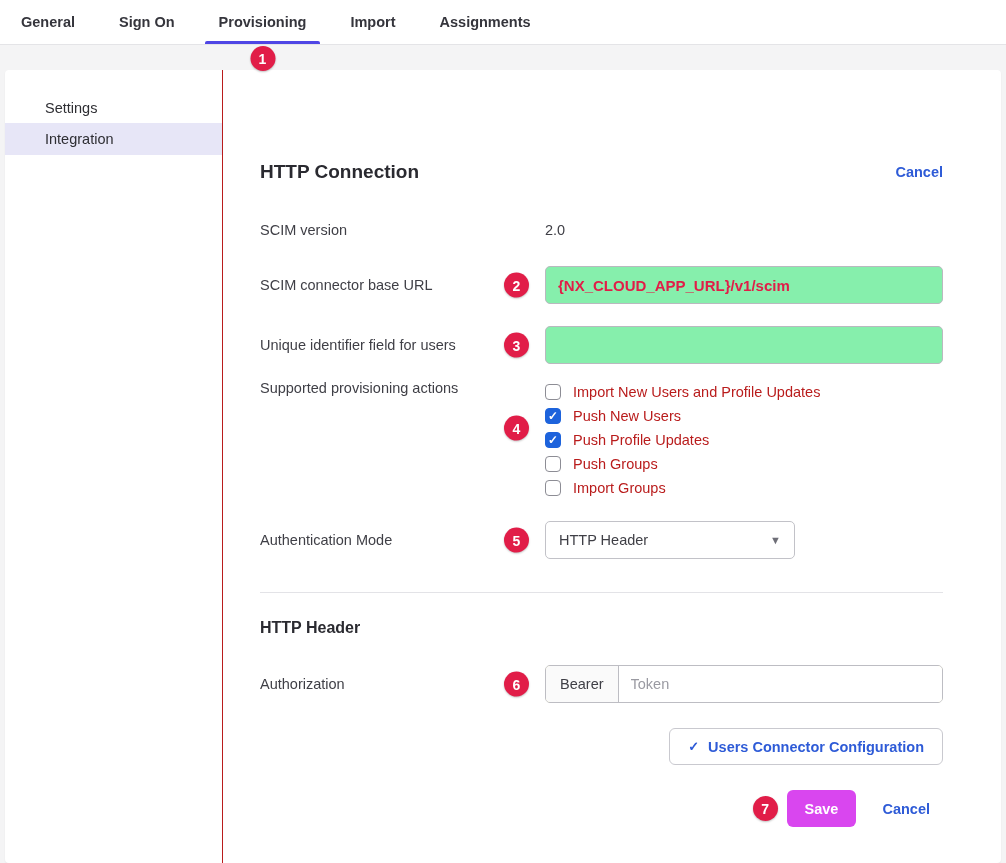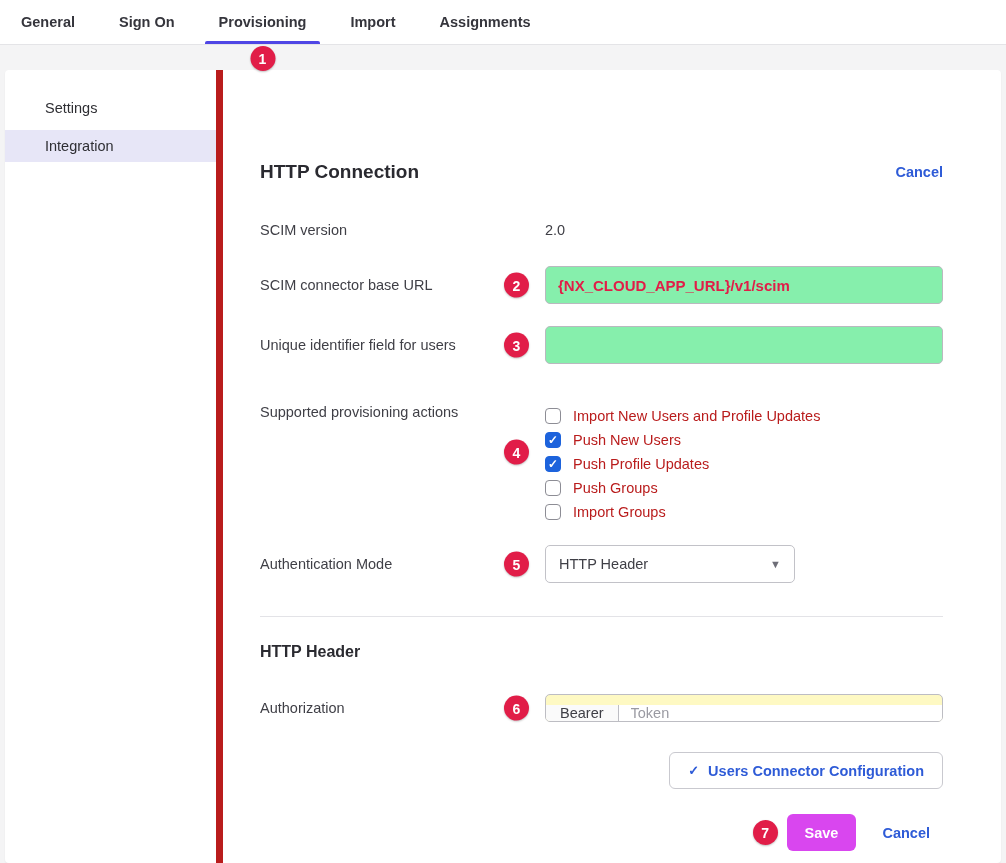--- a/index.html
+++ b/index.html
@@ -68,32 +68,32 @@
     height: 793px;
     display: flex;
     overflow: hidden;
     box-shadow: 0 1px 2px rgba(0,0,0,.05);
   }
 
   
   .sidebar {
     width: 218px;
     flex-shrink: 0;
-    border-right: 7px solid #b91c1c;
+    border-right: 1px solid #b91c1c;
     padding-top: 28px;
   }
   .sidebar-header {
     padding: 0 14px 0 40px;
     height: 20px;
     line-height: 20px;
     font-size: 14.5px;
     color: #2e2e33;
   }
   .sidebar-item {
-    margin-top: 12px;
+    margin-top: 5px;
     height: 32px;
     display: flex;
     align-items: center;
     padding-left: 40px;
     font-size: 14.5px;
     color: #2e2e33;
     cursor: pointer;
   }
   .sidebar-item.selected { background: #e7e6f7; }
 
@@ -136,21 +136,21 @@
     left: 244px;
     top: 50%;
     transform: translateY(-50%);
   }
   .row.actions .nbadge { top: 48px; }
   .control { flex: 1; display: flex; align-items: center; }
 
   .row-version   { margin-top: 36px; height: 20px; }
   .row-baseurl   { margin-top: 26px; height: 38px; }
   .row-uniqueid  { margin-top: 22px; height: 38px; }
-  .row-actions   { margin-top: 40px; }
+  .row-actions   { margin-top: 16px; }
   .row-authmode  { margin-top: 21px; height: 38px; }
   .divider {
     margin-top: 33px;
     border-top: 1px solid #e3e3e7;
   }
   .section-title {
     margin-top: 26px;
     height: 22px;
     font-size: 16px;
     font-weight: 700;
@@ -229,27 +229,26 @@
     font-size: 14.5px;
     color: #3f3f46;
     background: #fff;
     cursor: pointer;
   }
   .chevron { color: #6e6e77; font-size: 11px; }
 
   
   .input-group {
     flex: 1;
-    height: 28px;
+    height: 38px;
     border: 1px solid #bdbdc3;
     border-radius: 5px;
     display: flex;
     overflow: hidden;
     background: #fef9c3;
-    align-items: flex-end;
   }
   .prefix {
     display: flex;
     align-items: center;
     padding: 0 14px;
     border-right: 1px solid #bdbdc3;
     background: #fafafa;
     font-size: 14.5px;
     color: #3f3f46;
   }

